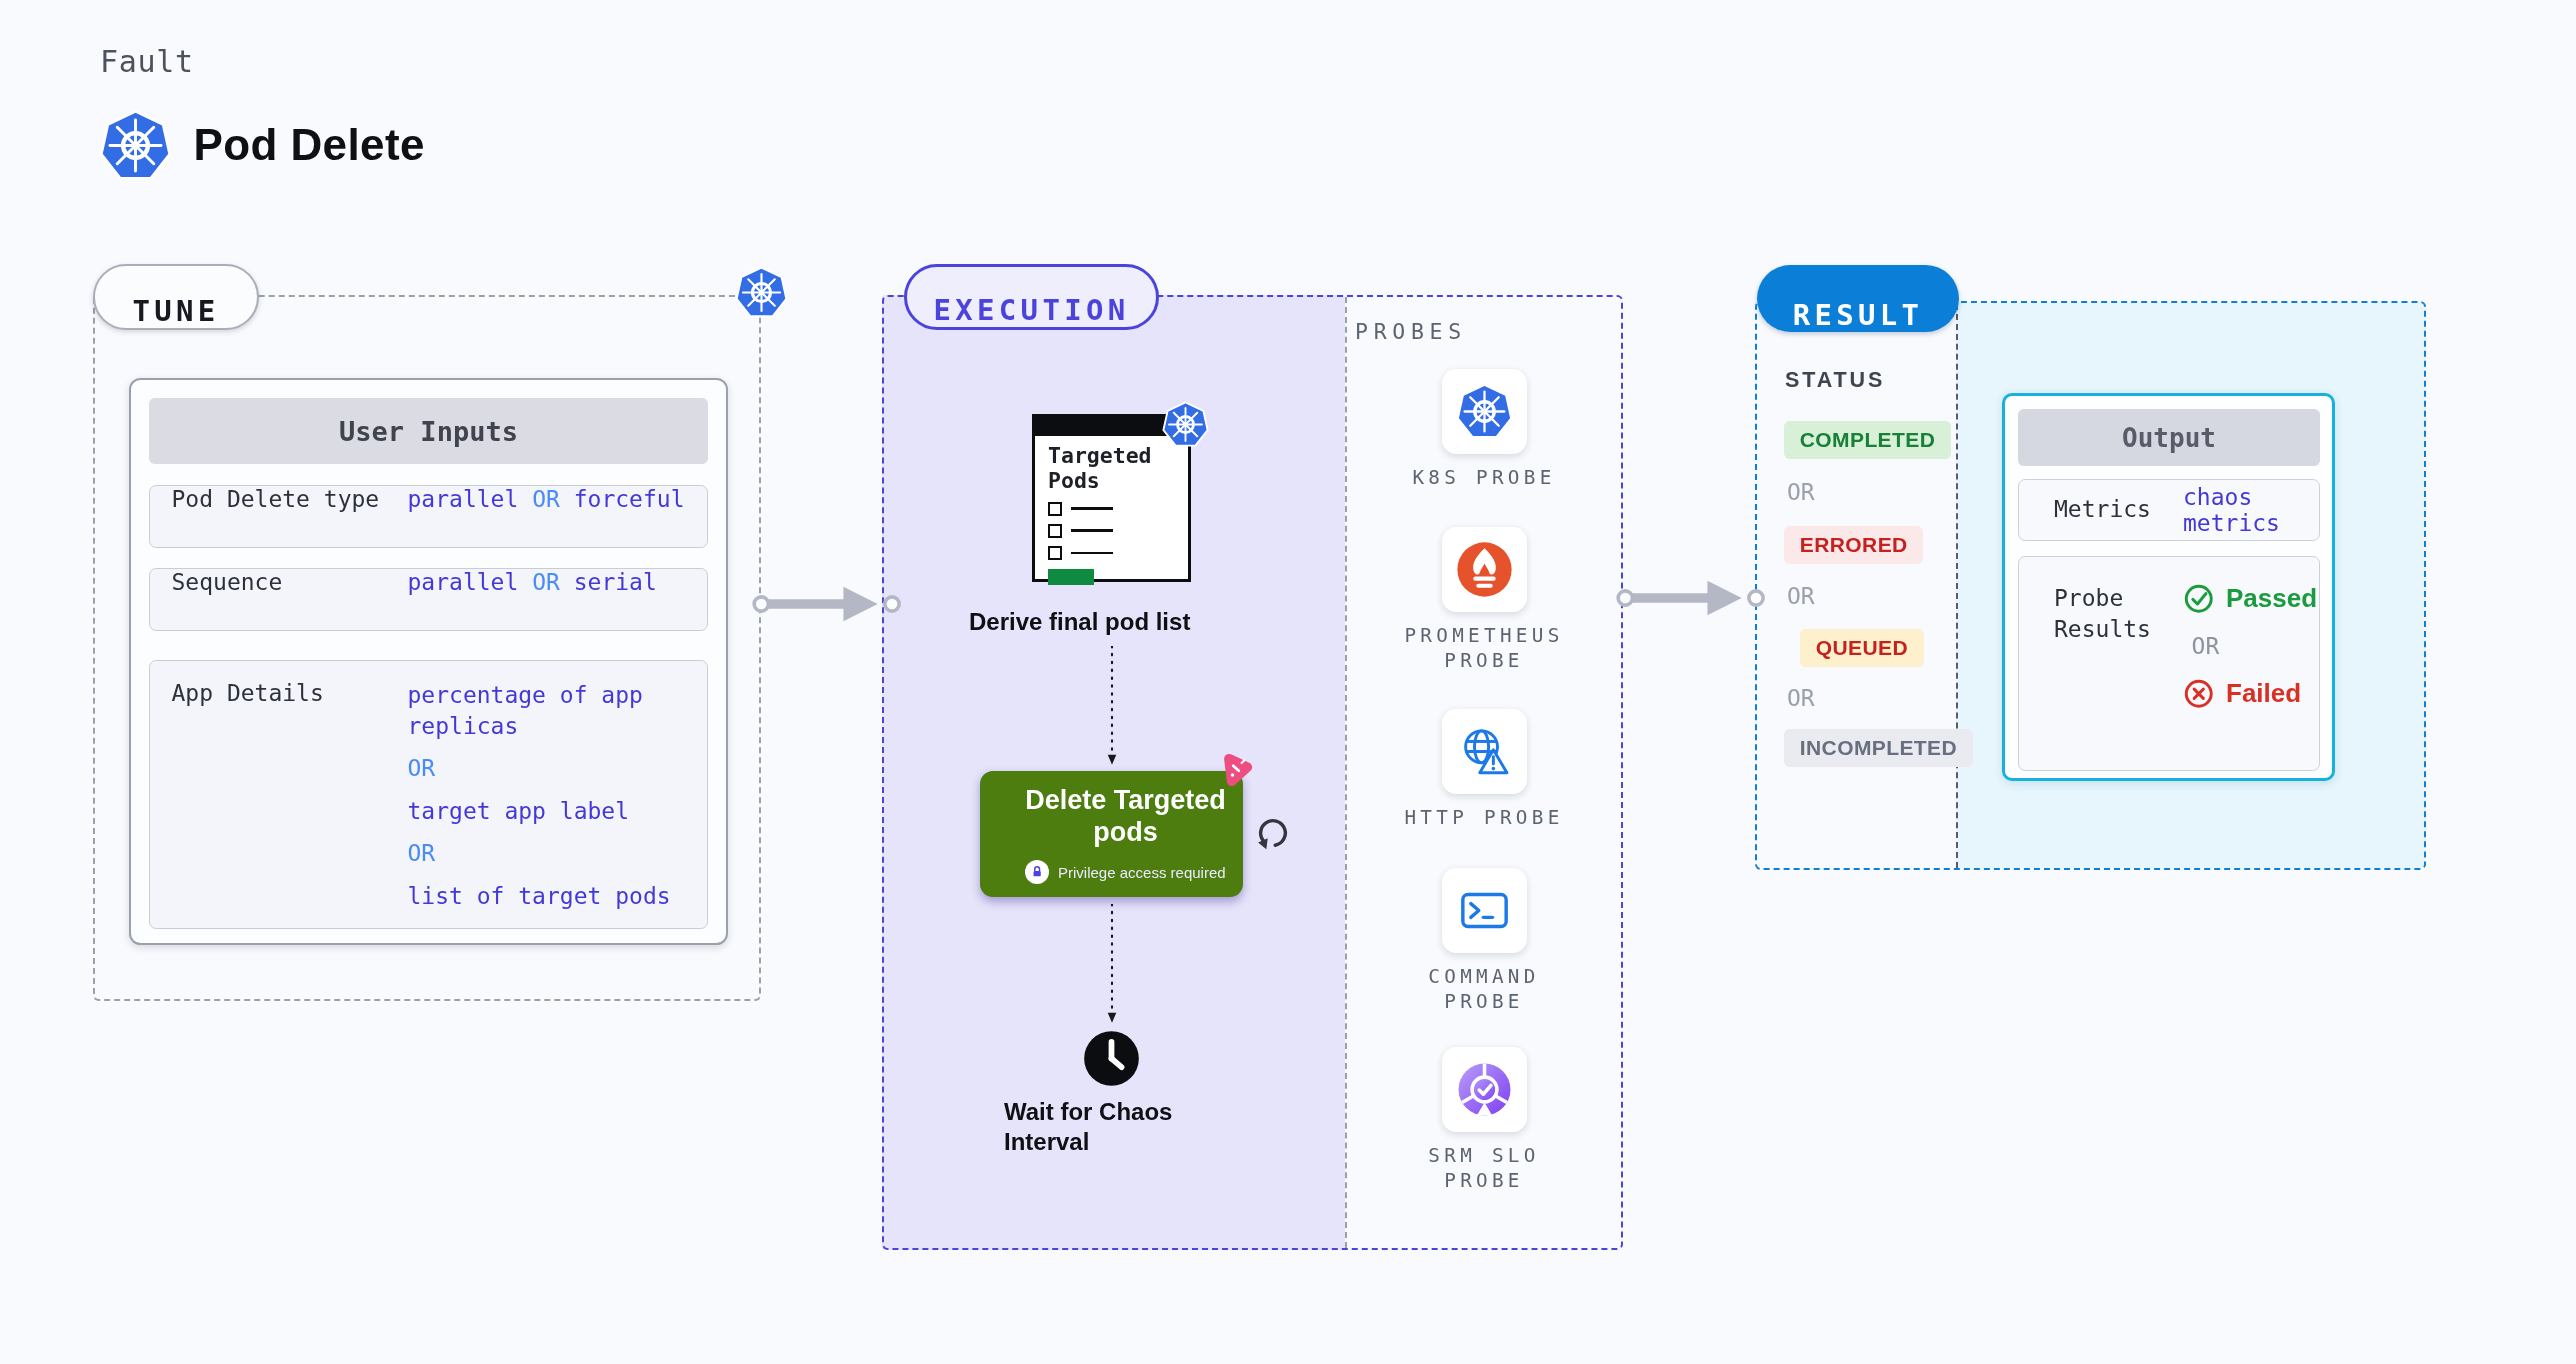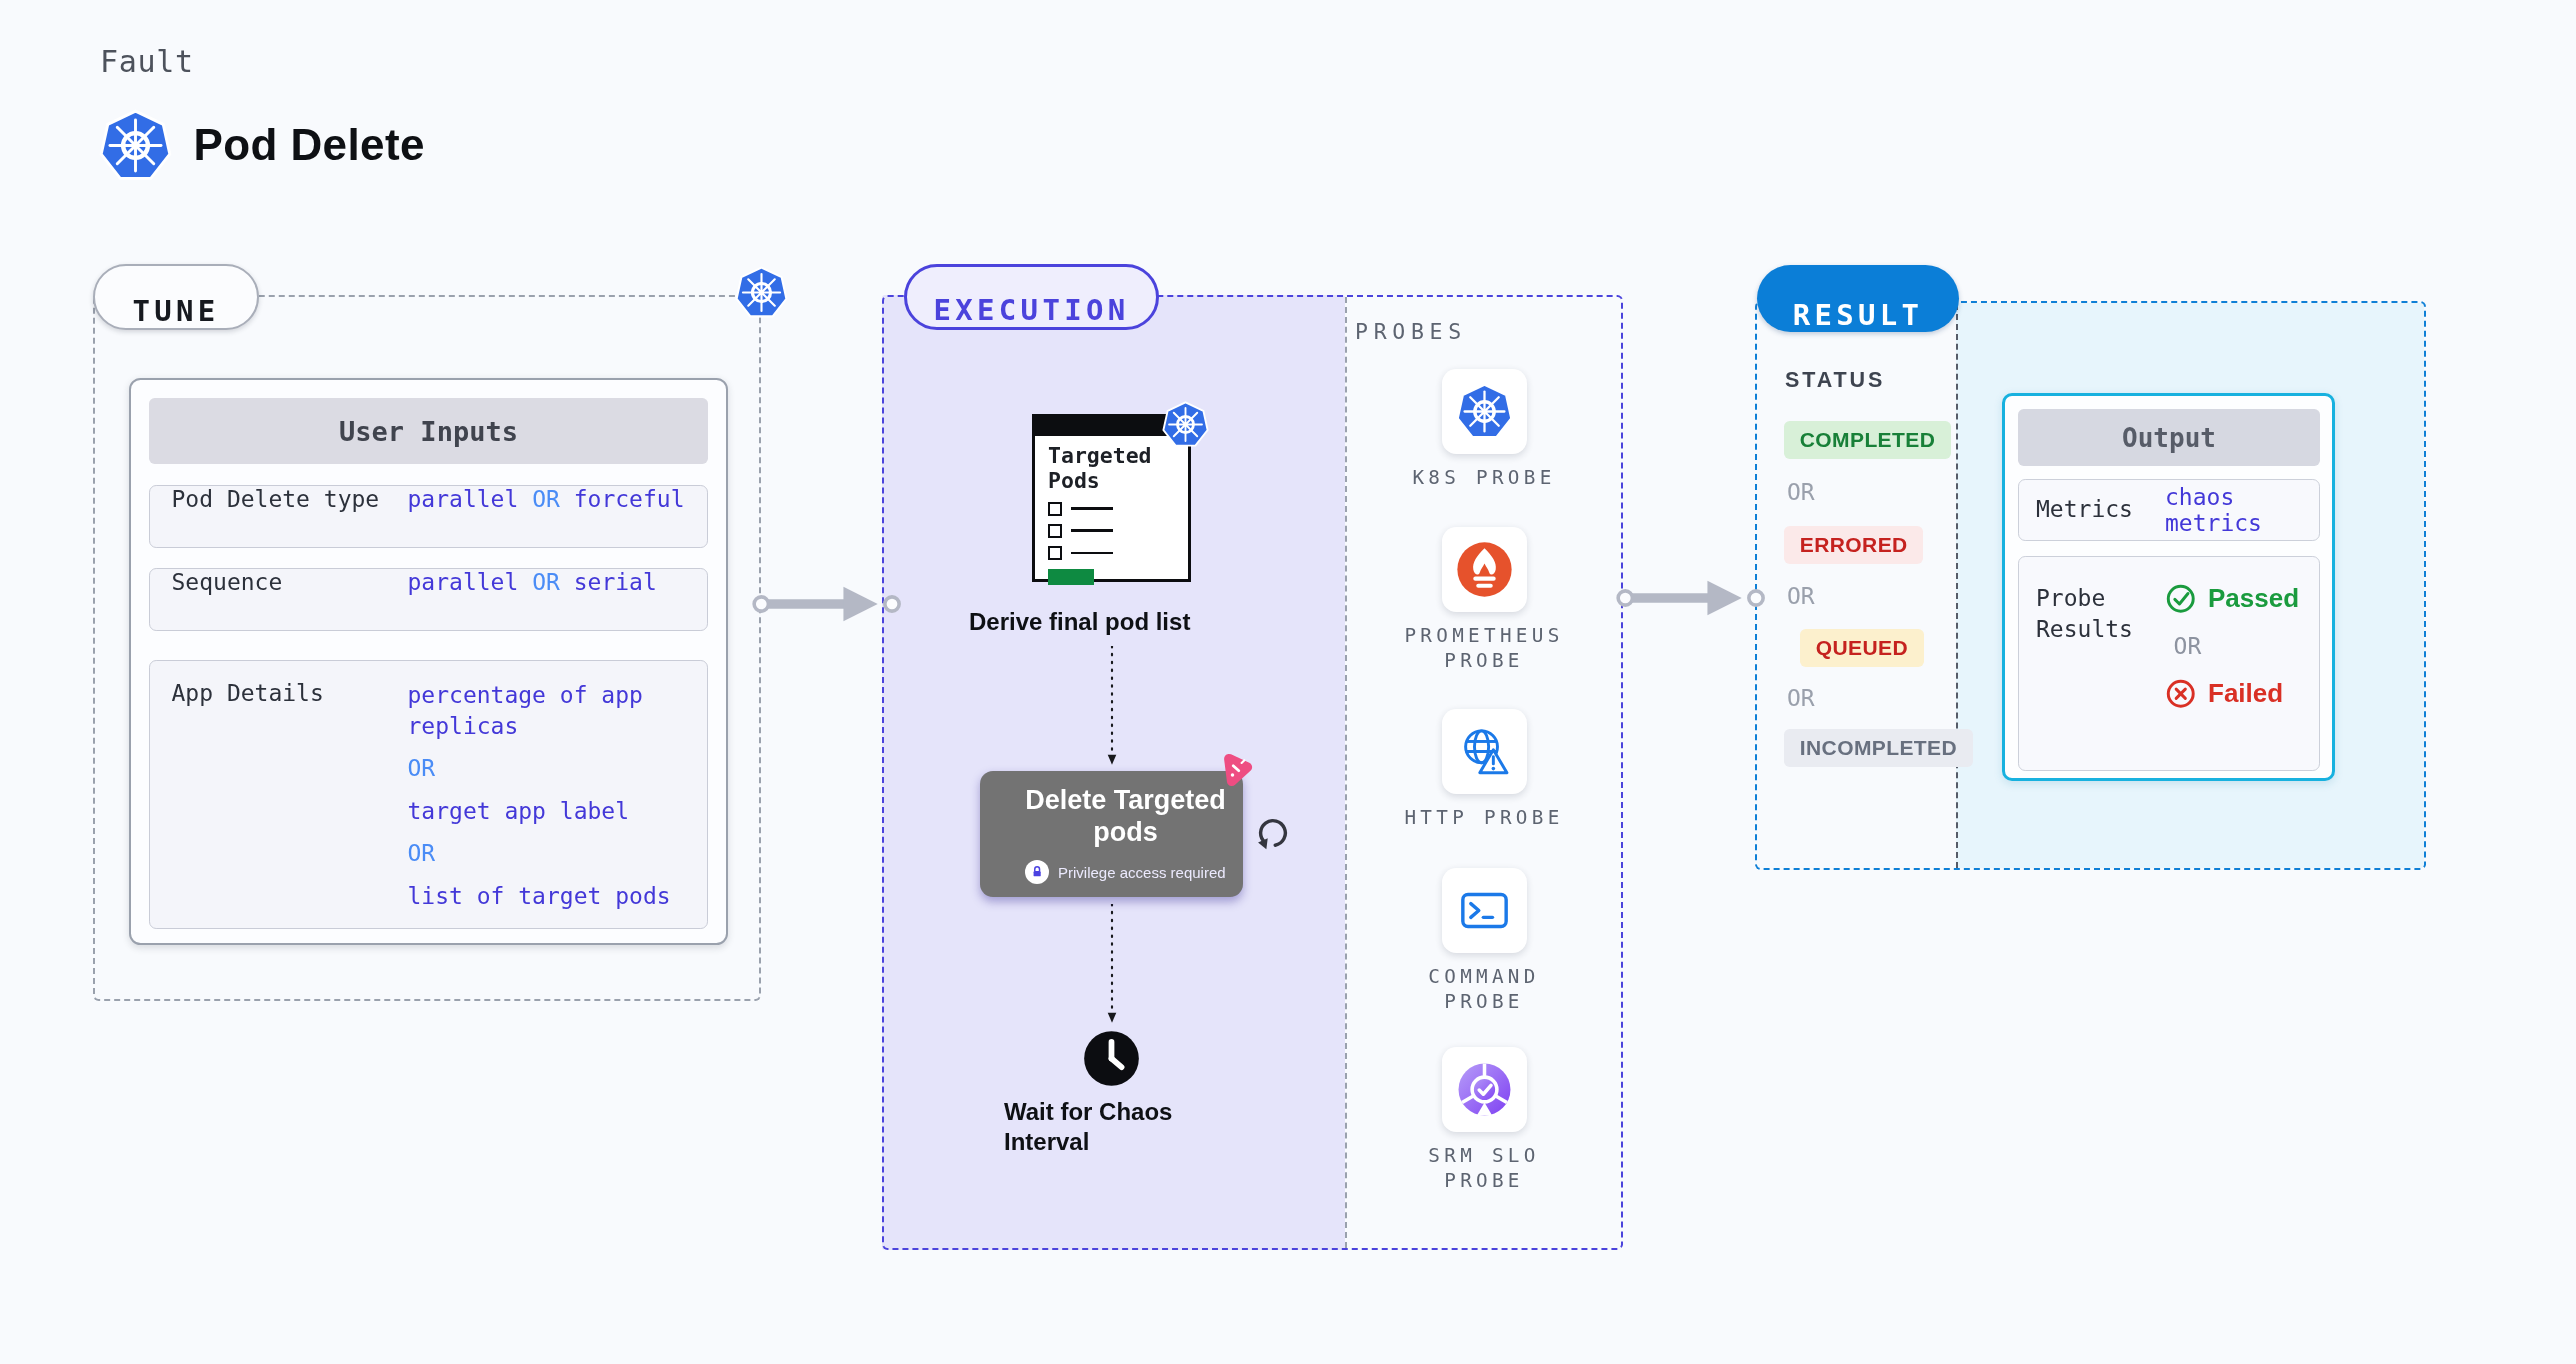--- a/index.html
+++ b/index.html
@@ -58,40 +58,40 @@
   .doc-bar{background:#0c0d10;height:18.6px;width:100%;}
   .doc-body{padding:8.6px 13px;}
   .doc-title{font-size:21.5px;font-weight:bold;color:#1d2026;line-height:1.15;width:115px;}
   .doc-check{display:flex;align-items:center;gap:8.6px;margin-top:7.9px;}
   .doc-box{width:14.3px;height:14.3px;border:2.1px solid #0c0d10;box-sizing:border-box;flex:none;}
   .doc-line{width:42px;height:2.9px;background:#0c0d10;}
   .doc-green{width:46px;height:15.8px;background:#0e8a41;margin-top:8.6px;}
 
   .step-text{font-size:24px;font-weight:bold;color:#0e1014;text-align:left;line-height:1.25;z-index:4;}
 
-  .delete-node{background:#737373;border-radius:13px;color:#ffffff;box-shadow:0 4.3px 10px rgba(40,30,140,.35);
+  .delete-node{background:#4d7c0f;border-radius:13px;color:#ffffff;box-shadow:0 4.3px 10px rgba(40,30,140,.35);
                display:flex;flex-direction:column;align-items:center;justify-content:center;z-index:4;box-sizing:border-box;padding-left:28px;}
   .delete-title{font-size:27px;font-weight:bold;text-align:center;line-height:1.2;width:222px;}
   .priv-row{display:flex;align-items:center;gap:8.6px;margin-top:11.5px;}
   .lock-wrap{width:24px;height:24px;background:#ffffff;border-radius:50%;display:flex;align-items:center;justify-content:center;flex:none;}
   .priv-text{font-size:15px;color:#eceafe;}
 
   
   .status-title{font-size:21.5px;font-weight:bold;letter-spacing:2.9px;color:#3e4450;}
   .badge{display:inline-block;padding:7.2px 15.8px;border-radius:5.7px;font-size:21px;font-weight:bold;letter-spacing:0.4px;}
   .badge.completed{background:#d8f0d8;color:#188038;}
   .badge.errored{background:#fbe9e9;color:#c5221f;}
   .badge.queued{background:#fcf0cd;color:#c5221f;}
   .badge.incompleted{background:#e9ebf1;color:#68707f;}
 
   .output-card{background:#fdfeff;border:3.6px solid #17b1df;border-radius:10px;box-sizing:border-box;z-index:4;box-shadow:0 2.9px 8.6px rgba(20,120,160,.15);}
   .output-header{background:#d6d8e1;border-radius:5.7px;display:flex;align-items:center;justify-content:center;
                  font-size:26px;font-weight:bold;color:#575c68;}
   .out-row{background:#f8f9fd;border:1.4px solid #ccd0da;border-radius:7.2px;box-sizing:border-box;display:flex;padding:0 17px;font-size:23px;}
-  .out-label{width:129px;flex:none;color:#2c313b;line-height:1.35;}
+  .out-label{width:129px;flex:none;color:#2c313b;line-height:1.35;margin-left:18px;}
   .pf-row{display:flex;align-items:center;gap:11.5px;}
   .pf-text{font-size:26px;font-weight:bold;}
   .pf-text.passed{color:#1a9b3e;}
   .pf-text.failed{color:#d93025;}
 </style>
 </head>
 <body>
 
 <svg width="0" height="0" style="position:absolute" aria-hidden="true">
   <defs>

